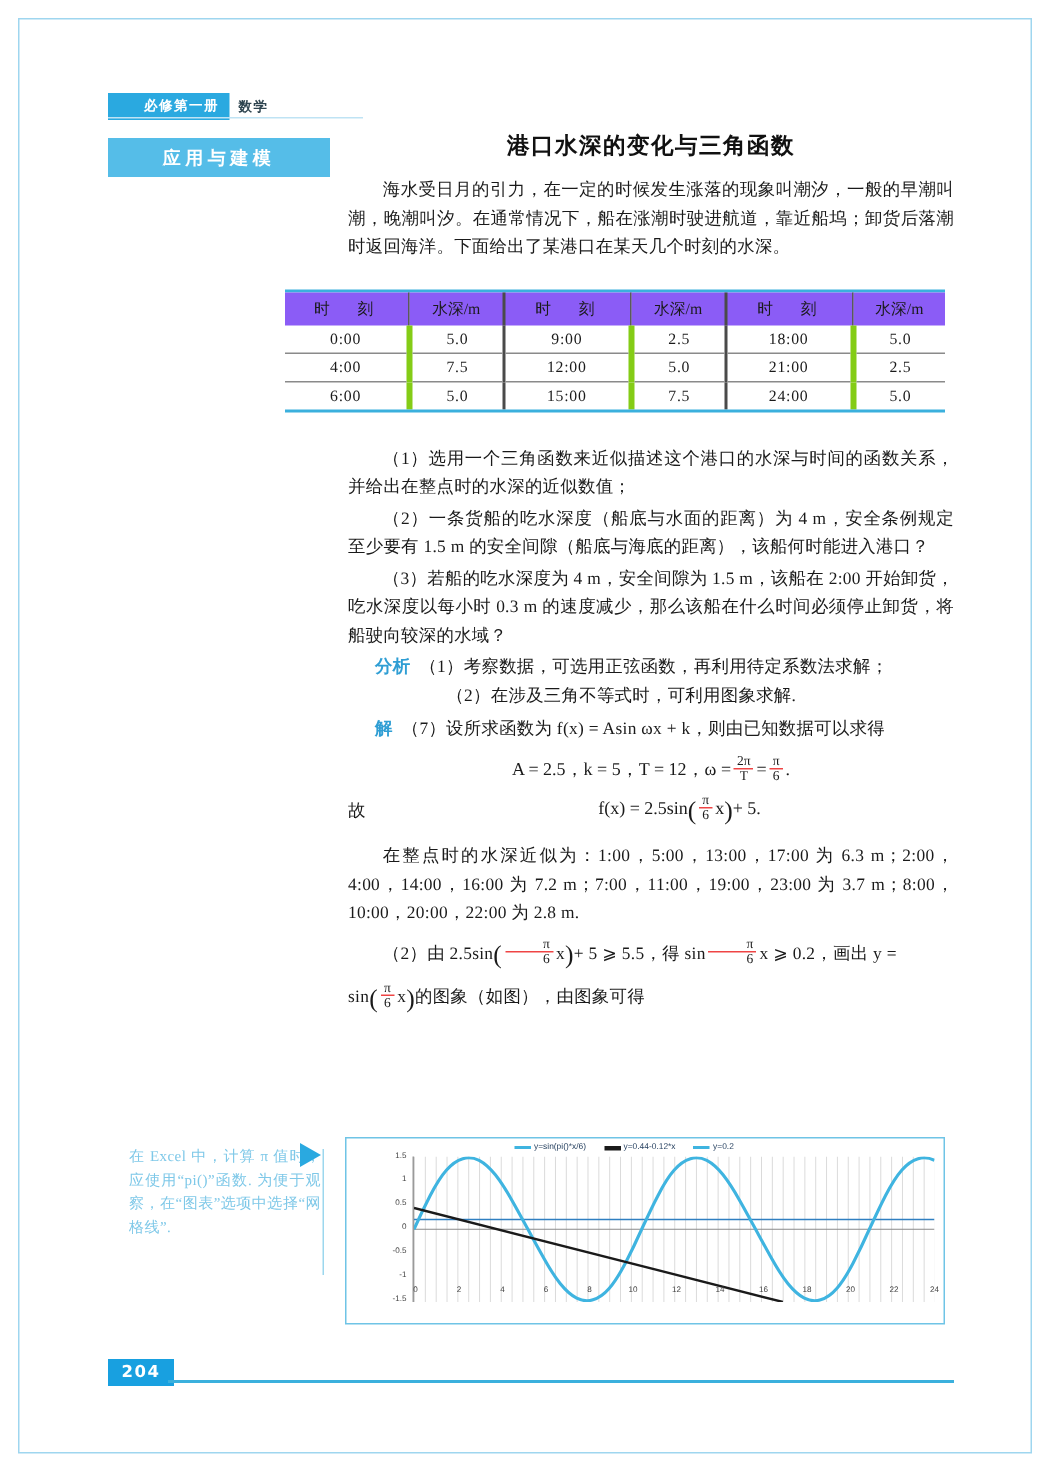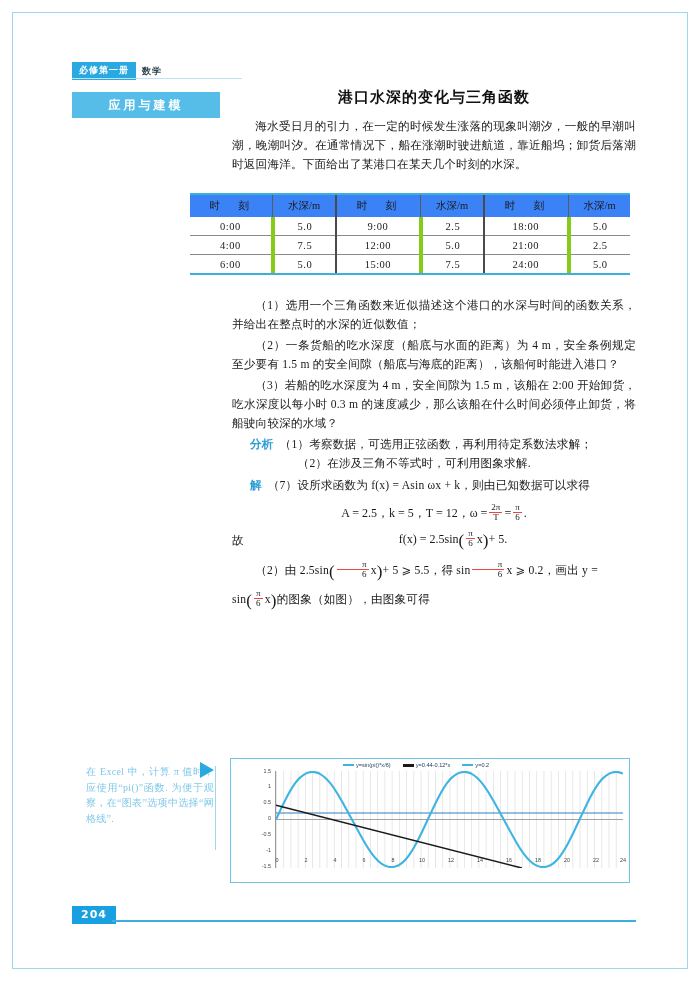--- a/index.html
+++ b/index.html
@@ -18,21 +18,21 @@
     box-sizing:border-box;
   }
   
   .runhead{
     position:absolute;left:72px;top:62px;
     display:flex;align-items:center;gap:6px;
     font-size:9px;
   }
   .runhead .badge{
     background:#2aa9e0;color:#fff;
-    padding:2px 7px 3px 7px;
+    padding:2px 7px 3px 24px;
     font-weight:bold;letter-spacing:1px;
     font-family:"DejaVu Sans", sans-serif;
     font-size:9px;
   }
   .runhead .subj{
     color:#2f4550;font-weight:bold;letter-spacing:1px;
     font-family:"DejaVu Sans", sans-serif;font-size:9px;
   }
   .runhead-rule{
     position:absolute;left:72px;top:78px;width:170px;height:1px;
@@ -63,21 +63,21 @@
   .indent{text-indent:2em;}
   
   .tbl-wrap{
     position:absolute;left:190px;top:193px;width:440px;
   }
   table.data{
     border-collapse:collapse;width:100%;
     font-size:10.5px;
   }
   table.data thead th{
-    background:#3b82f6;
+    background:#8b5cf6;
     font-weight:normal;
     padding:4px 0 4px 0;
     border-left:1px solid #5a5a5a;
     letter-spacing:4px;
   }
   table.data thead th.num{letter-spacing:0;}
   table.data tbody td{
     padding:3.5px 0;text-align:center;
     border-left:4px solid #84cc16;
     letter-spacing:.5px;
@@ -252,20 +252,21 @@
     <span>A = 2.5，k = 5，</span><span>T = 12，ω =</span><span class="frac"><span class="n">2π</span><span class="d">T</span></span><span>=</span><span class="frac"><span class="n">π</span><span class="d">6</span></span><span>.</span>
   </div>
 
   <div style="display:flex;align-items:center;">
     <span class="lbl-inline">故</span>
     <div class="mblock" style="flex:1;margin:2px 0;">
       <span>f(x) = 2.5sin</span><span class="big-paren">(</span><span class="frac"><span class="n">π</span><span class="d">6</span></span><span>x</span><span class="big-paren">)</span><span>+ 5.</span>
     </div>
   </div>
 
+  <p class="p indent" style="margin-top:8px;">在整点时的水深近似为：1:00，5:00，13:00，17:00 为 6.3 m；2:00，4:00，14:00，16:00 为 7.2 m；7:00，11:00，19:00，23:00 为 3.7 m；8:00，10:00，20:00，22:00 为 2.8 m.</p>
 
   <p class="p indent" style="margin-top:7px;line-height:22px;"><span>（2）由 2.5sin</span><span class="big-paren">(</span><span class="frac"><span class="n">π</span><span class="d">6</span></span><span>x</span><span class="big-paren">)</span><span>+ 5 ⩾ 5.5，得 sin</span><span class="frac"><span class="n">π</span><span class="d">6</span></span><span>x ⩾ 0.2，画出 y =</span></p>
 
   <p class="p" style="margin-top:6px;line-height:22px;"><span>sin</span><span class="big-paren">(</span><span class="frac"><span class="n">π</span><span class="d">6</span></span><span>x</span><span class="big-paren">)</span><span>的图象（如图），由图象可得</span></p>
 </div>
 
 <div class="note">在 Excel 中，计算 π 值时，应使用“pi()”函数. 为便于观察，在“图表”选项中选择“网格线”.</div>
 <div class="note-rule"></div>
 <div class="note-arrow"></div>
 

